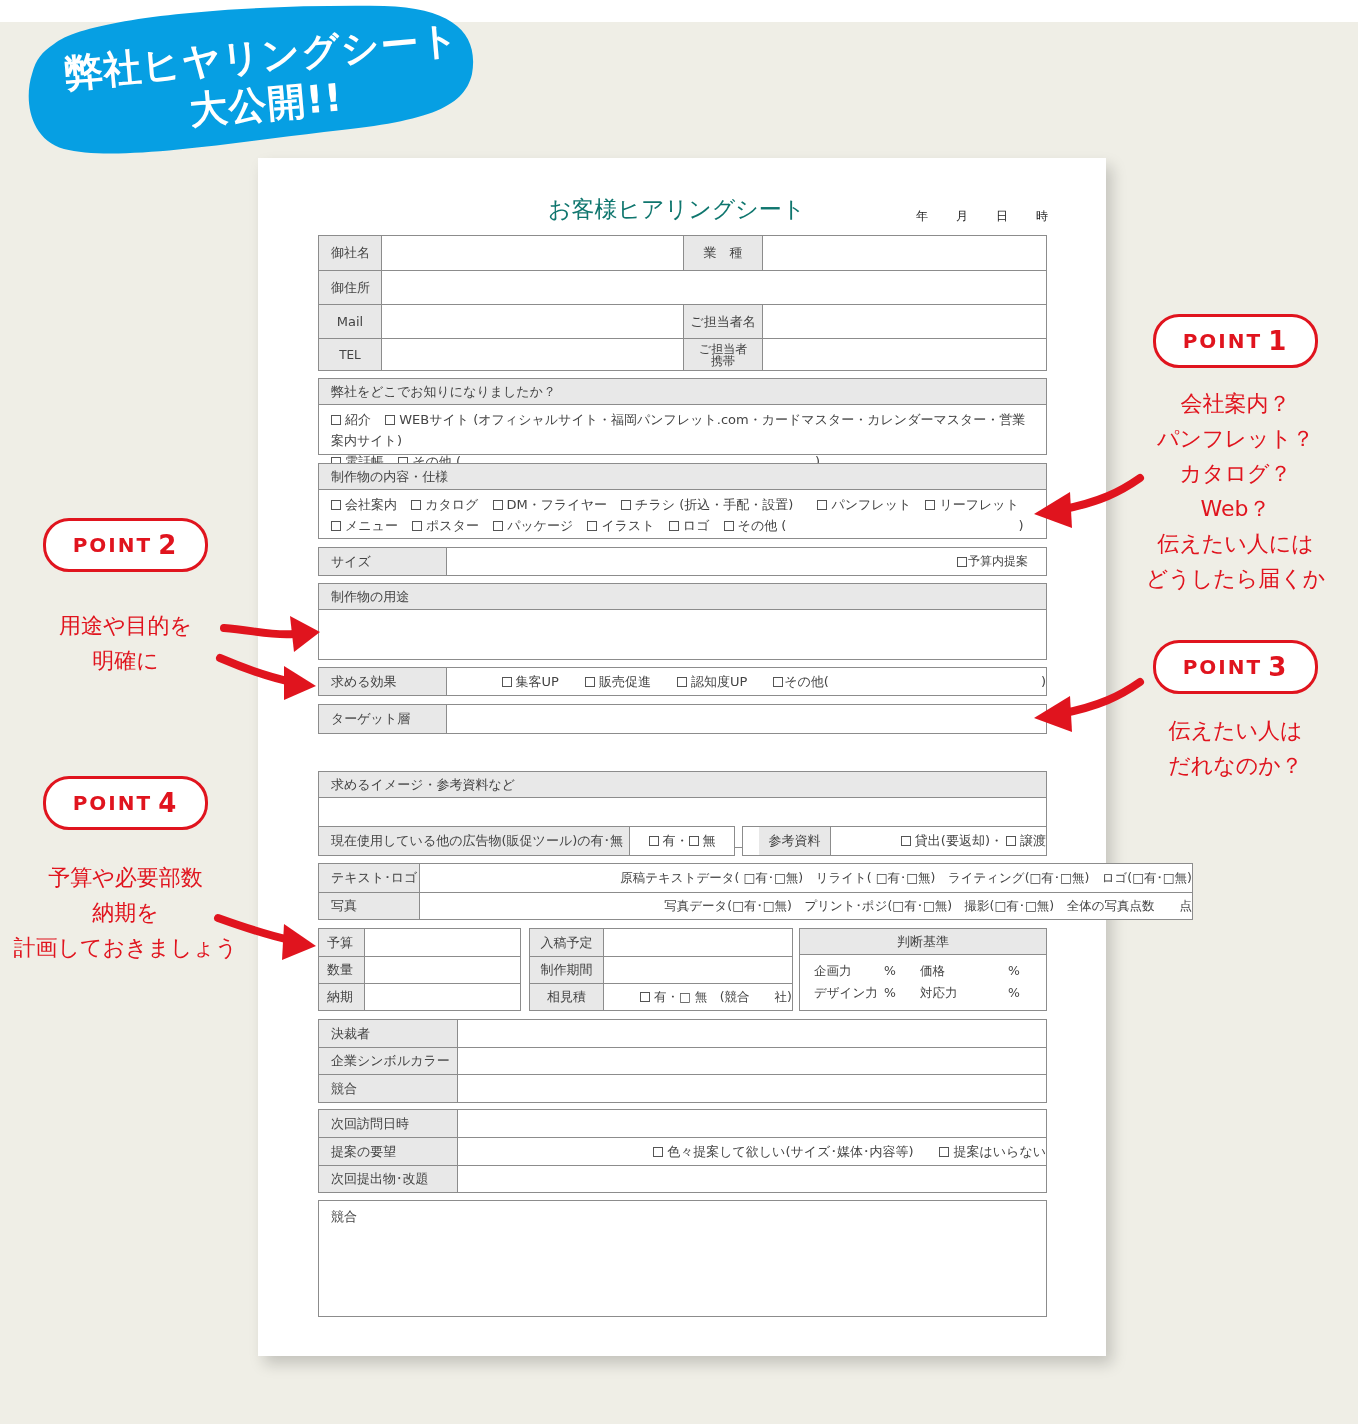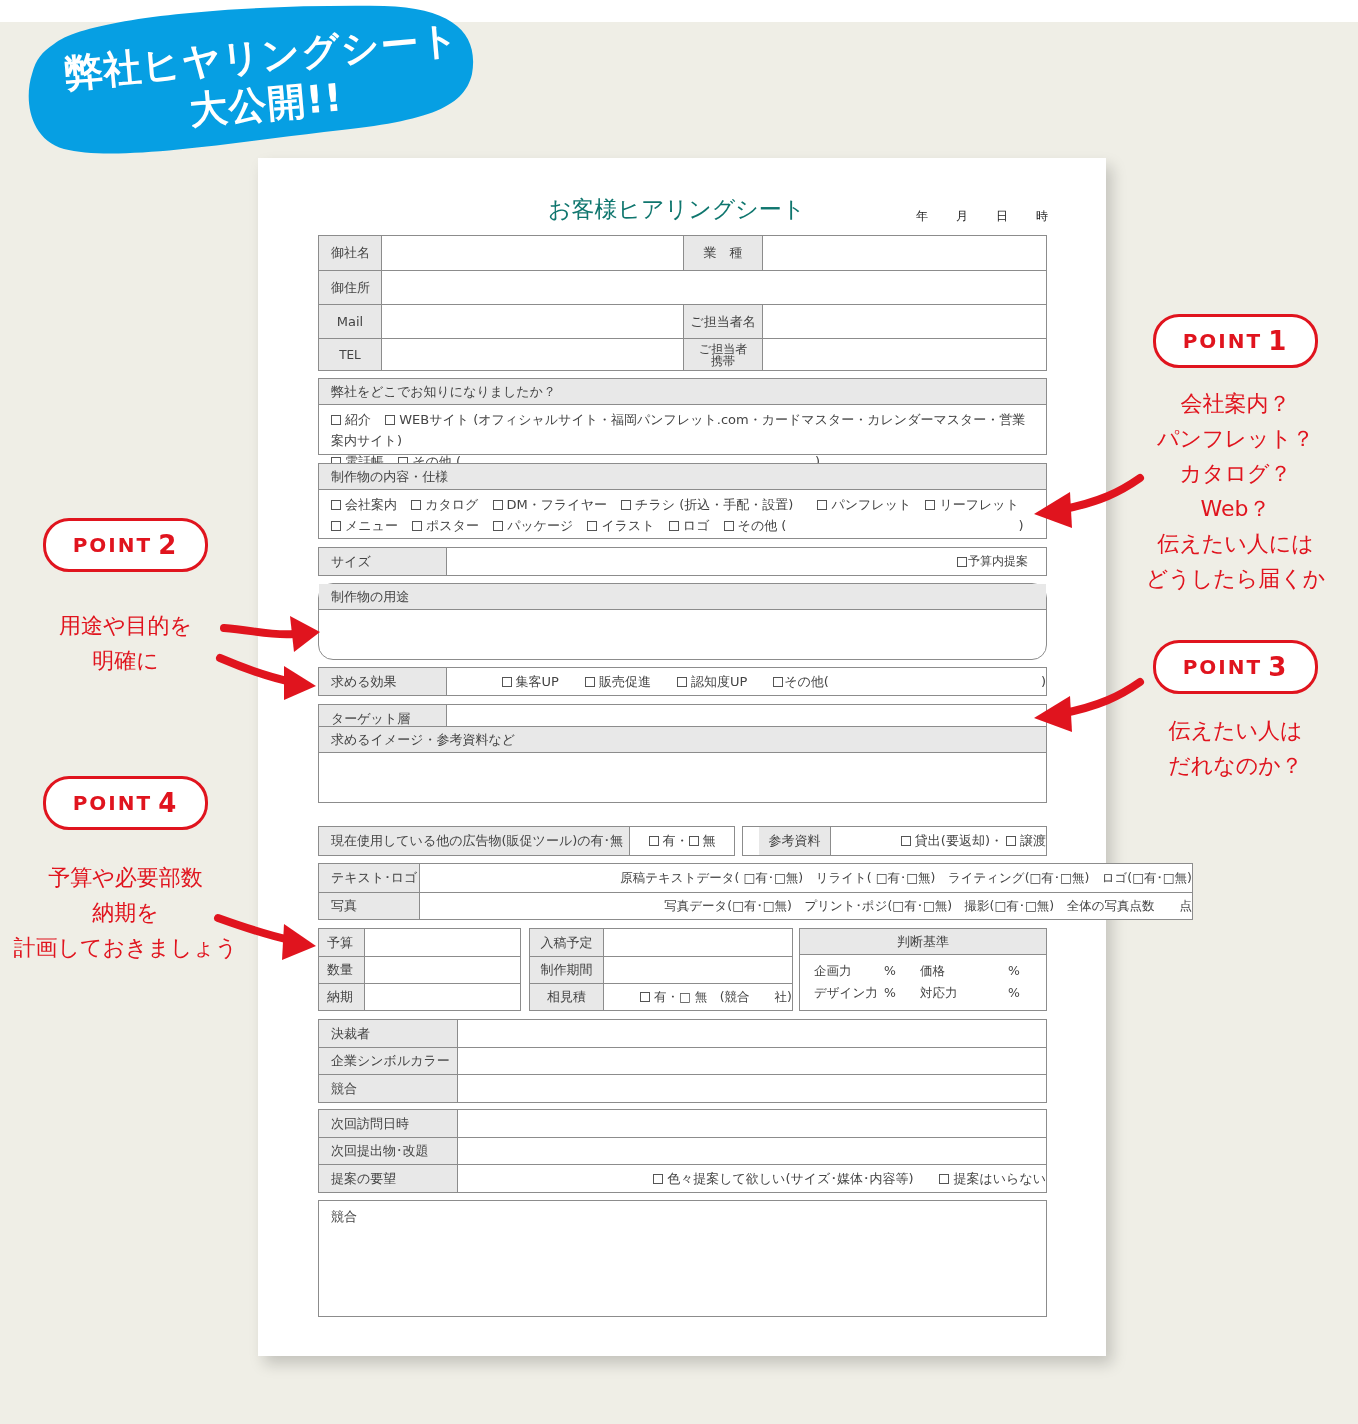--- a/index.html
+++ b/index.html
@@ -129,21 +129,21 @@
   <div class="tbl" style="left:60px; top:389px; width:729px; height:29px;">
     <div class="row" style="height:27px;">
       <div class="lbl" style="width:128px;">サイズ</div>
       <div class="val" style="justify-content:flex-end; padding-right:18px; font-size:12px;">
         <span class="cb" style="margin-right:1px;"></span>
           <span>予算内提案</span>
       </div>
     </div>
   </div>
 
-  <div class="tbl" style="left:60px; top:425px; width:729px; height:77px;border-radius:15px;">
+  <div class="tbl" style="left:60px; top:425px; width:729px; height:77px;">
     <div class="head" style="height:26px;">制作物の用途</div>
     <div style="height:49px;"></div>
   </div>
 
   <div class="tbl" style="left:60px; top:509px; width:729px; height:29px;">
     <div class="row" style="height:27px;">
       <div class="lbl" style="width:128px;">求める効果</div>
       <div class="val" style="padding-left:24px;">
         <span class="cb"></span>
           <span>集客UP</span>
@@ -162,21 +162,21 @@
     </div>
   </div>
 
   <div class="tbl" style="left:60px; top:546px; width:729px; height:30px;">
     <div class="row" style="height:28px;">
       <div class="lbl" style="width:128px;">ターゲット層</div>
       <div class="val"></div>
     </div>
   </div>
 
-  <div class="tbl" style="left:60px; top:568px; width:729px; height:77px;">
+  <div class="tbl" style="left:60px; top:613px; width:729px; height:77px;">
     <div class="head" style="height:26px;">求めるイメージ・参考資料など</div>
     <div style="height:49px;"></div>
   </div>
 
   <div class="tbl" style="left:60px; top:668px; width:417px; height:30px;">
     <div class="row" style="height:28px;">
       <div class="lbl" style="width:311px;">現在使用している他の広告物(販促ツール)の有･無</div>
       <div class="val" style="justify-content:center;">
         <span class="cb"></span>
           <span>有</span>
@@ -269,33 +269,33 @@
       <div class="lbl" style="width:139px;">競合</div>
       <div class="val"></div>
     </div>
   </div>
 
   <div class="tbl" style="left:60px; top:951px; width:729px; height:84px;">
     <div class="row" style="height:27px;">
       <div class="lbl" style="width:139px;">次回訪問日時</div>
       <div class="val"></div>
     </div>
-    <div class="row" style="height:27px;">
-      <div class="lbl" style="width:139px;">次回提出物･改題</div>
-      <div class="val"></div>
-    </div>
     <div class="row" style="height:28px;">
       <div class="lbl" style="width:139px;">提案の要望</div>
       <div class="val" style="padding-left:18px;">
         <span class="cb"></span>
           <span>色々提案して欲しい(サイズ･媒体･内容等)</span>
           <span style="display:inline-block;width:26px;"></span>
         <span class="cb"></span>
           <span>提案はいらない</span>
       </div>
+    </div>
+    <div class="row" style="height:27px;">
+      <div class="lbl" style="width:139px;">次回提出物･改題</div>
+      <div class="val"></div>
     </div>
   </div>
 
   <div class="tbl" style="left:60px; top:1042px; width:729px; height:117px;">
     <div style="padding:7px 12px; font-size:13px; color:#444;">競合</div>
     <div style="position:absolute; left:0; top:30px; right:0; bottom:0;"></div>
   </div>
 </div>
 
 <div class="point" style="left:1153px; top:314px; width:165px; height:54px;">

